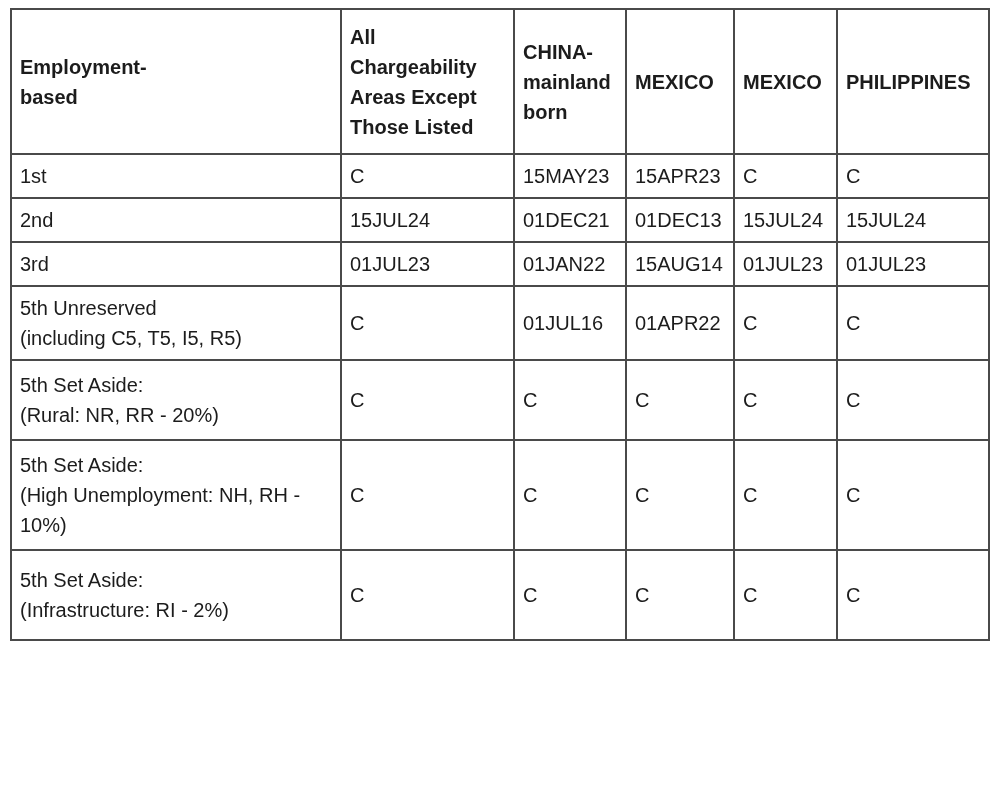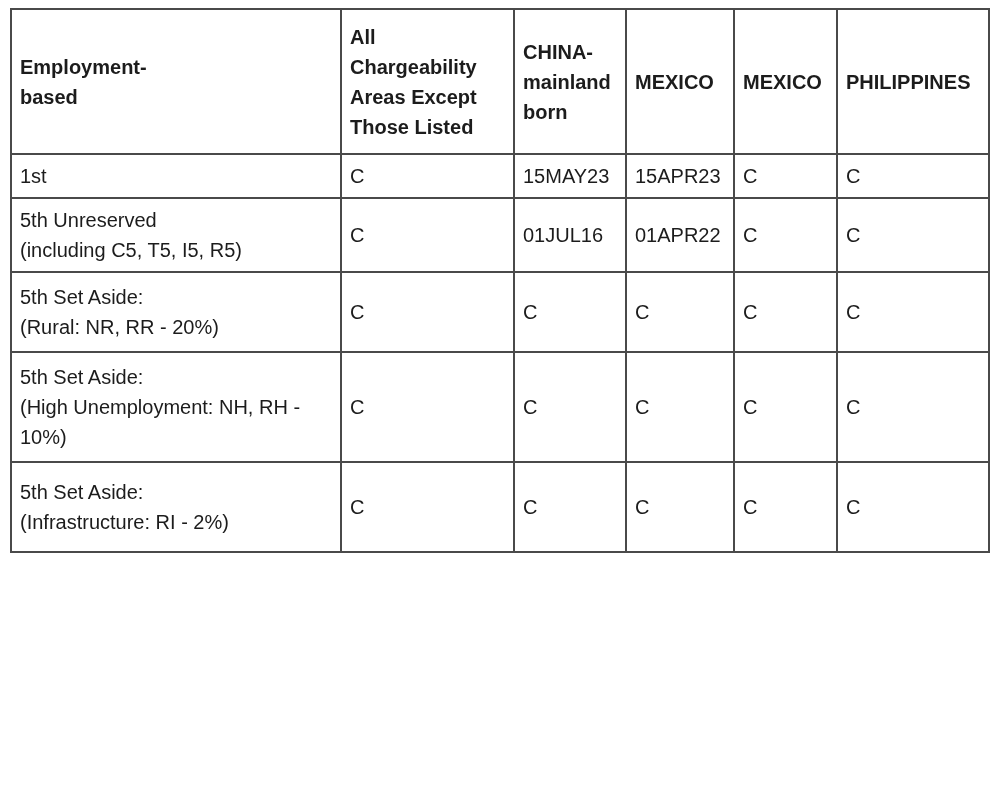--- a/index.html
+++ b/index.html
@@ -82,20 +82,36 @@
     </thead>
     <tbody>
       <tr class="h-single">
         <td>1st</td>
         <td>C</td>
         <td>15MAY23</td>
         <td>15APR23</td>
         <td>C</td>
         <td>C</td>
       </tr>
+      <tr class="h-single">
+        <td>2nd</td>
+        <td>15JUL24</td>
+        <td>01DEC21</td>
+        <td>01DEC13</td>
+        <td>15JUL24</td>
+        <td>15JUL24</td>
+      </tr>
+      <tr class="h-single">
+        <td>3rd</td>
+        <td>01JUL23</td>
+        <td>01JAN22</td>
+        <td>15AUG14</td>
+        <td>01JUL23</td>
+        <td>01JUL23</td>
+      </tr>
       <tr class="h-two">
         <td>5th Unreserved
 (including C5, T5, I5, R5)</td>
         <td>C</td>
         <td>01JUL16</td>
         <td>01APR22</td>
         <td>C</td>
         <td>C</td>
       </tr>
       <tr class="h-two-b">

